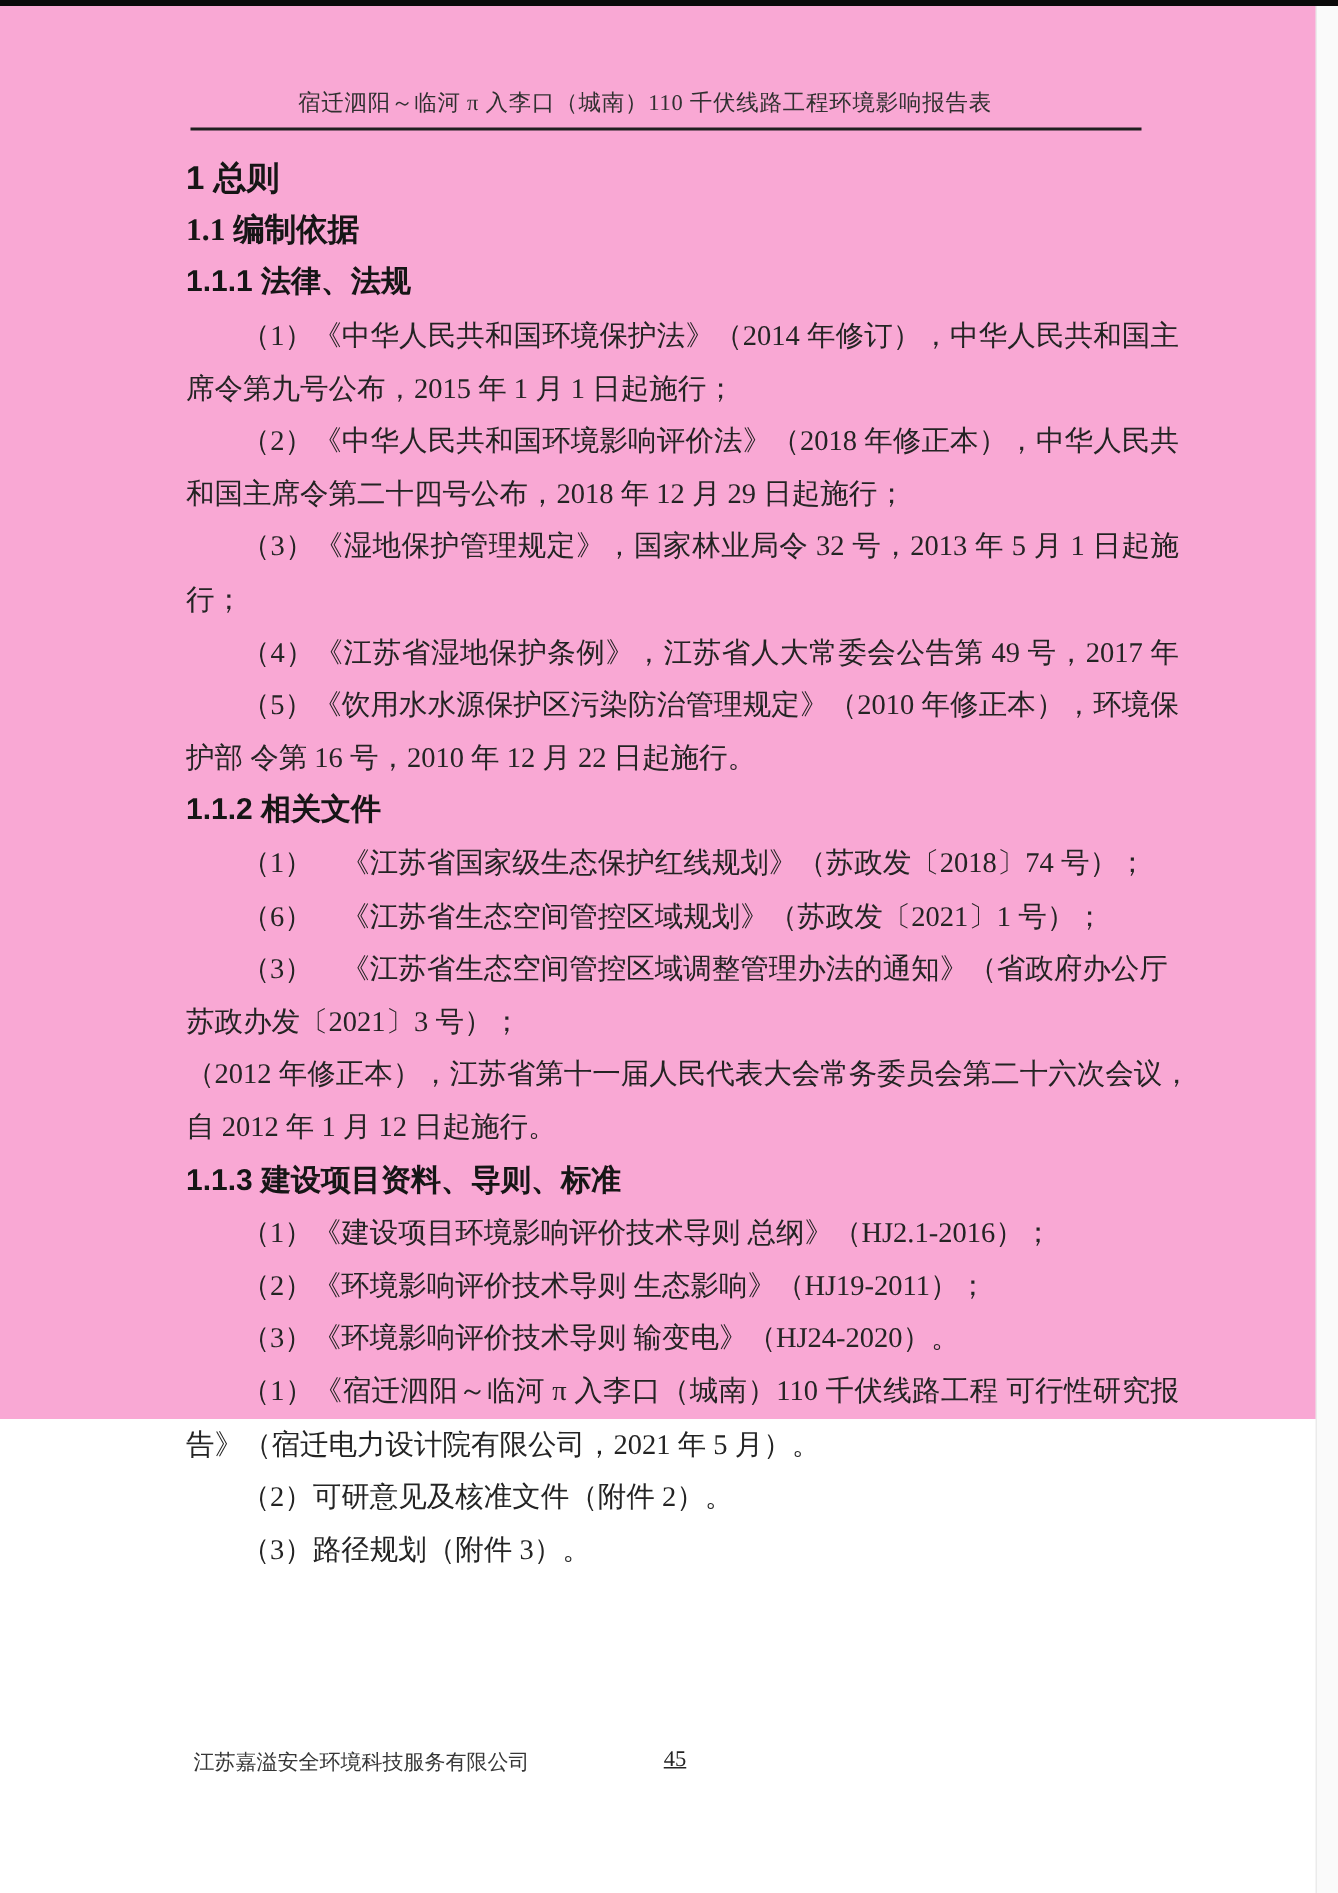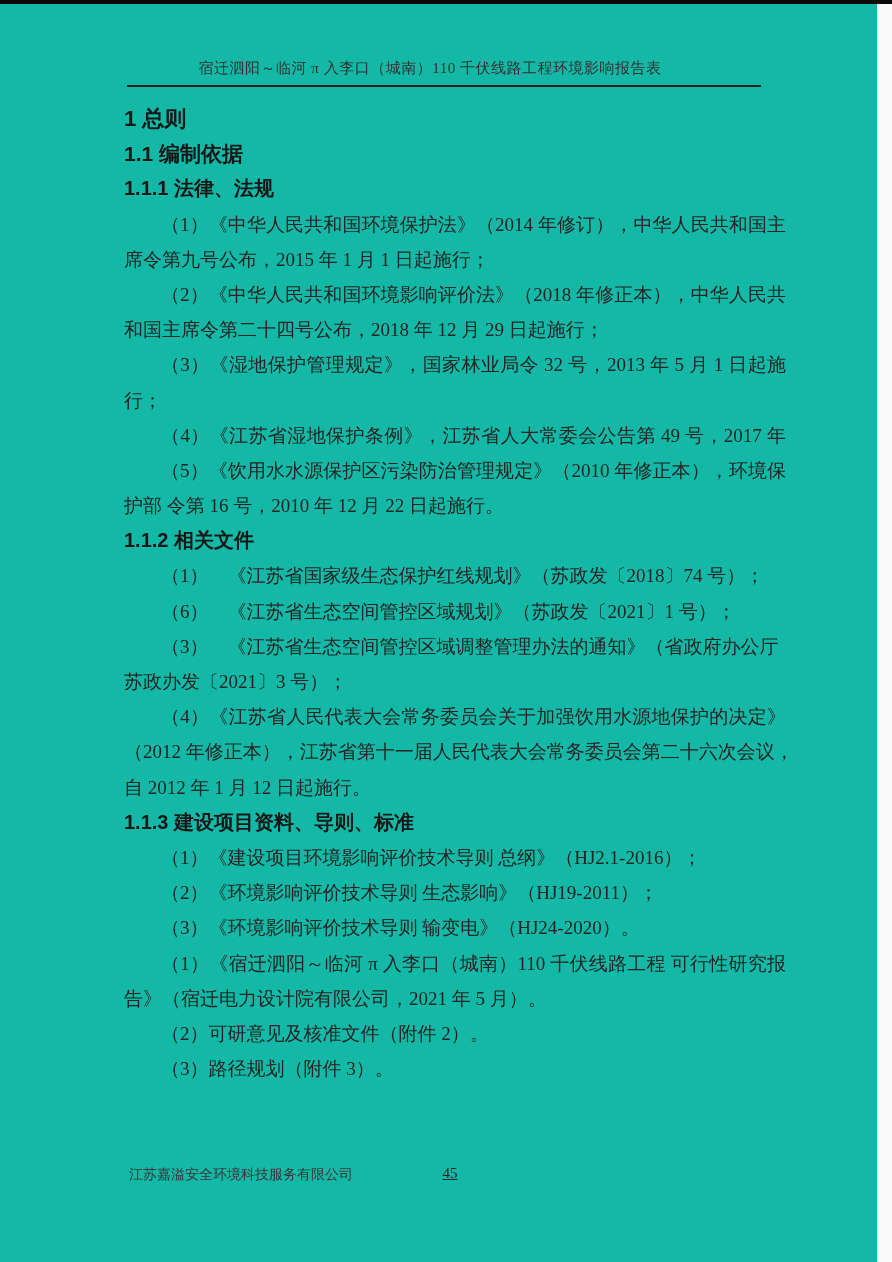--- a/index.html
+++ b/index.html
@@ -5,22 +5,22 @@
   html, body { margin: 0; padding: 0; }
   body {
     width: 892px; height: 1262px;
     background: #ffffff;
     font-family: "Liberation Serif", "DejaVu Serif", serif;
     position: relative;
     overflow: hidden;
   }
   .page {
     position: absolute; top: 0; left: 0;
-    width: 892px; height: 1262px;
-    background: #14b8a6;
+    width: 892px; height: 946px;
+    background: #f9a8d4;
   }
   .top-bar {
     position: absolute; top: 0; left: 0;
     width: 892px; height: 4px;
     background: #0a0a0a;
   }
   .right-edge {
     position: absolute; top: 4px; right: 0;
     width: 14px; height: 1258px;
     background: #fafafa;
@@ -45,21 +45,21 @@
     font-size: 19px;
     color: #242424;
     white-space: nowrap;
     overflow: hidden;
   }
   .line.h1 {
     font-family: "Liberation Sans", "DejaVu Sans", sans-serif;
     font-weight: bold; font-size: 22px; color: #161616;
   }
   .line.h2 {
-    font-family: Liberation Sans, sans-serif;
+    font-family: Liberation Serif, serif;
     font-weight: bold; font-size: 21px; color: #161616;
   }
   .line.h3 {
     font-family: "Liberation Sans", "DejaVu Sans", sans-serif;
     font-weight: bold; font-size: 20px; color: #161616;
   }
   .line.indent { text-indent: 37px; }
   .line.justify { text-align: justify; text-align-last: justify; }
   .footer-company {
     position: absolute; top: 1166px; left: 129px;
@@ -92,21 +92,20 @@
       <div class="line body indent justify">（3）《湿地保护管理规定》，国家林业局令 32 号，2013 年 5 月 1 日起施</div>
       <div class="line body">行；</div>
       <div class="line body indent justify">（4）《江苏省湿地保护条例》，江苏省人大常委会公告第 49 号，2017 年</div>
       <div class="line body indent justify">（5）《饮用水水源保护区污染防治管理规定》（2010 年修正本），环境保</div>
       <div class="line body">护部 令第 16 号，2010 年 12 月 22 日起施行。</div>
       <div class="line h3">1.1.2 相关文件</div>
       <div class="line body indent">（1）　《江苏省国家级生态保护红线规划》（苏政发〔2018〕74 号）；</div>
       <div class="line body indent">（6）　《江苏省生态空间管控区域规划》（苏政发〔2021〕1 号）；</div>
       <div class="line body indent justify">（3）　《江苏省生态空间管控区域调整管理办法的通知》（省政府办公厅，</div>
       <div class="line body">苏政办发〔2021〕3 号）；</div>
-      <div class="line body indent justify">（4）《江苏省人民代表大会常务委员会关于加强饮用水源地保护的决定》</div>
       <div class="line body justify">（2012 年修正本），江苏省第十一届人民代表大会常务委员会第二十六次会议，</div>
       <div class="line body">自 2012 年 1 月 12 日起施行。</div>
       <div class="line h3">1.1.3 建设项目资料、导则、标准</div>
       <div class="line body indent">（1）《建设项目环境影响评价技术导则 总纲》（HJ2.1-2016）；</div>
       <div class="line body indent">（2）《环境影响评价技术导则 生态影响》（HJ19-2011）；</div>
       <div class="line body indent">（3）《环境影响评价技术导则 输变电》（HJ24-2020）。</div>
       <div class="line body indent justify">（1）《宿迁泗阳～临河 π 入李口（城南）110 千伏线路工程 可行性研究报</div>
       <div class="line body">告》（宿迁电力设计院有限公司，2021 年 5 月）。</div>
       <div class="line body indent">（2）可研意见及核准文件（附件 2）。</div>
       <div class="line body indent">（3）路径规划（附件 3）。</div>

